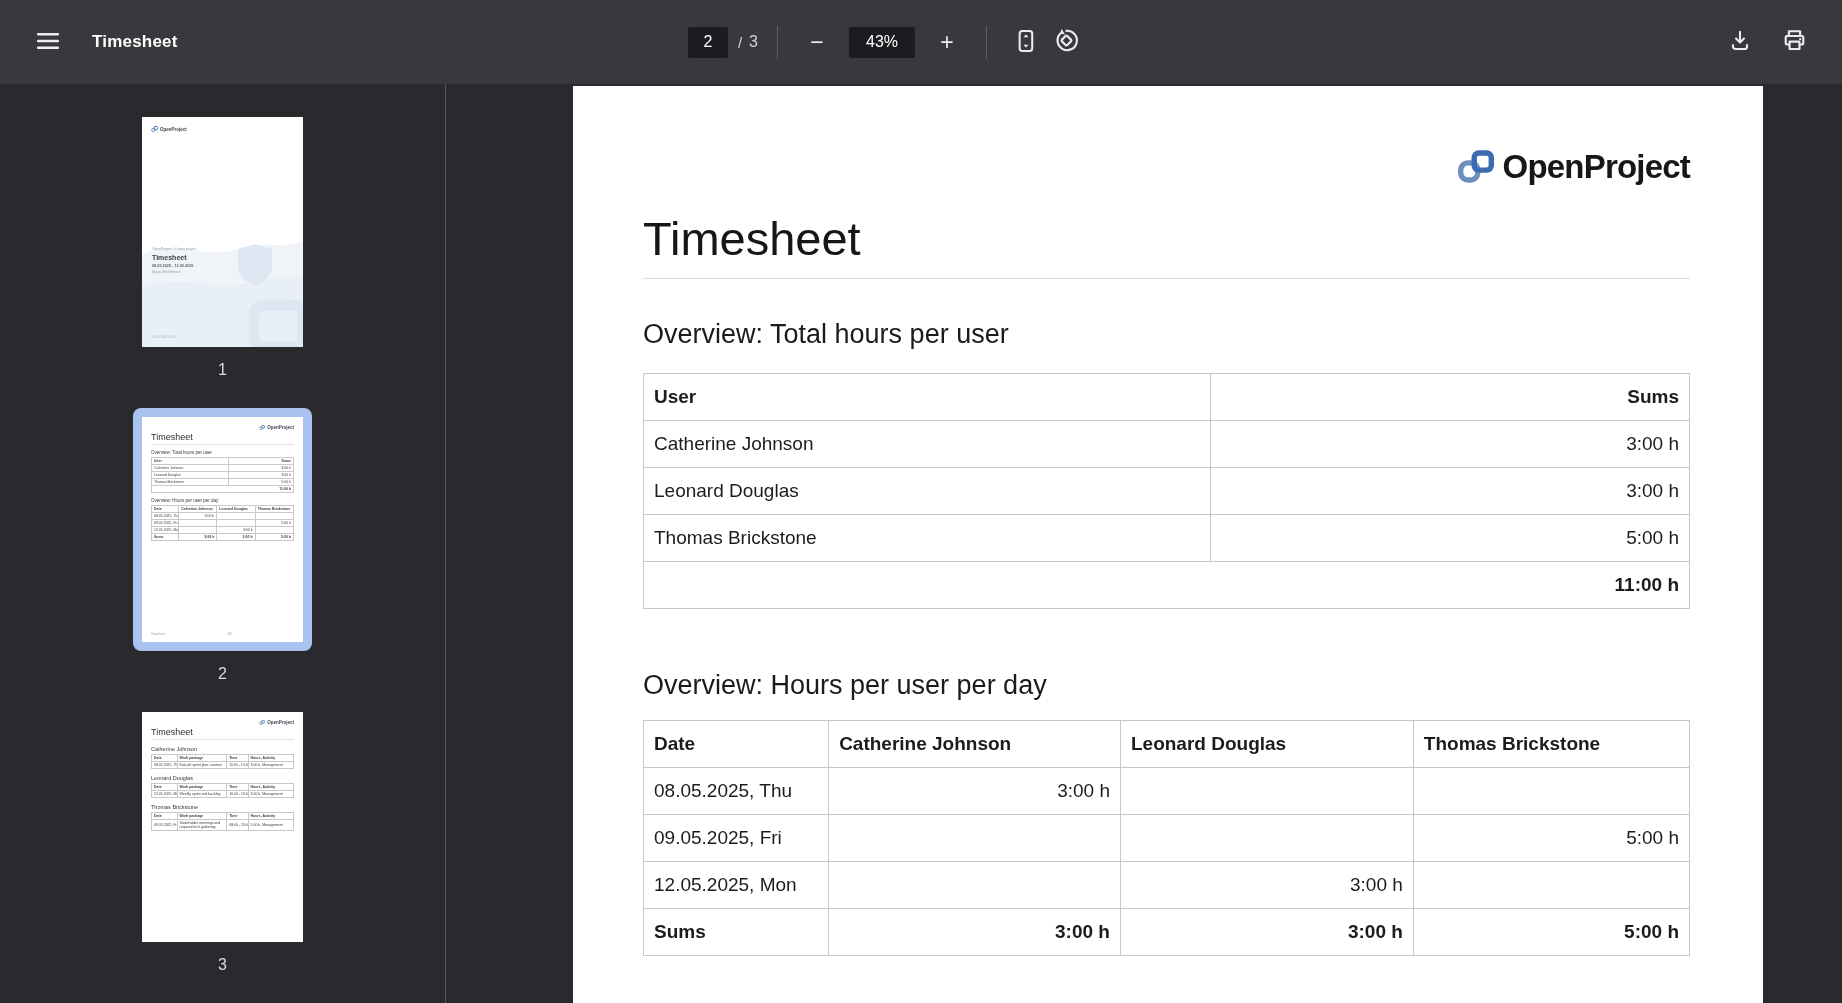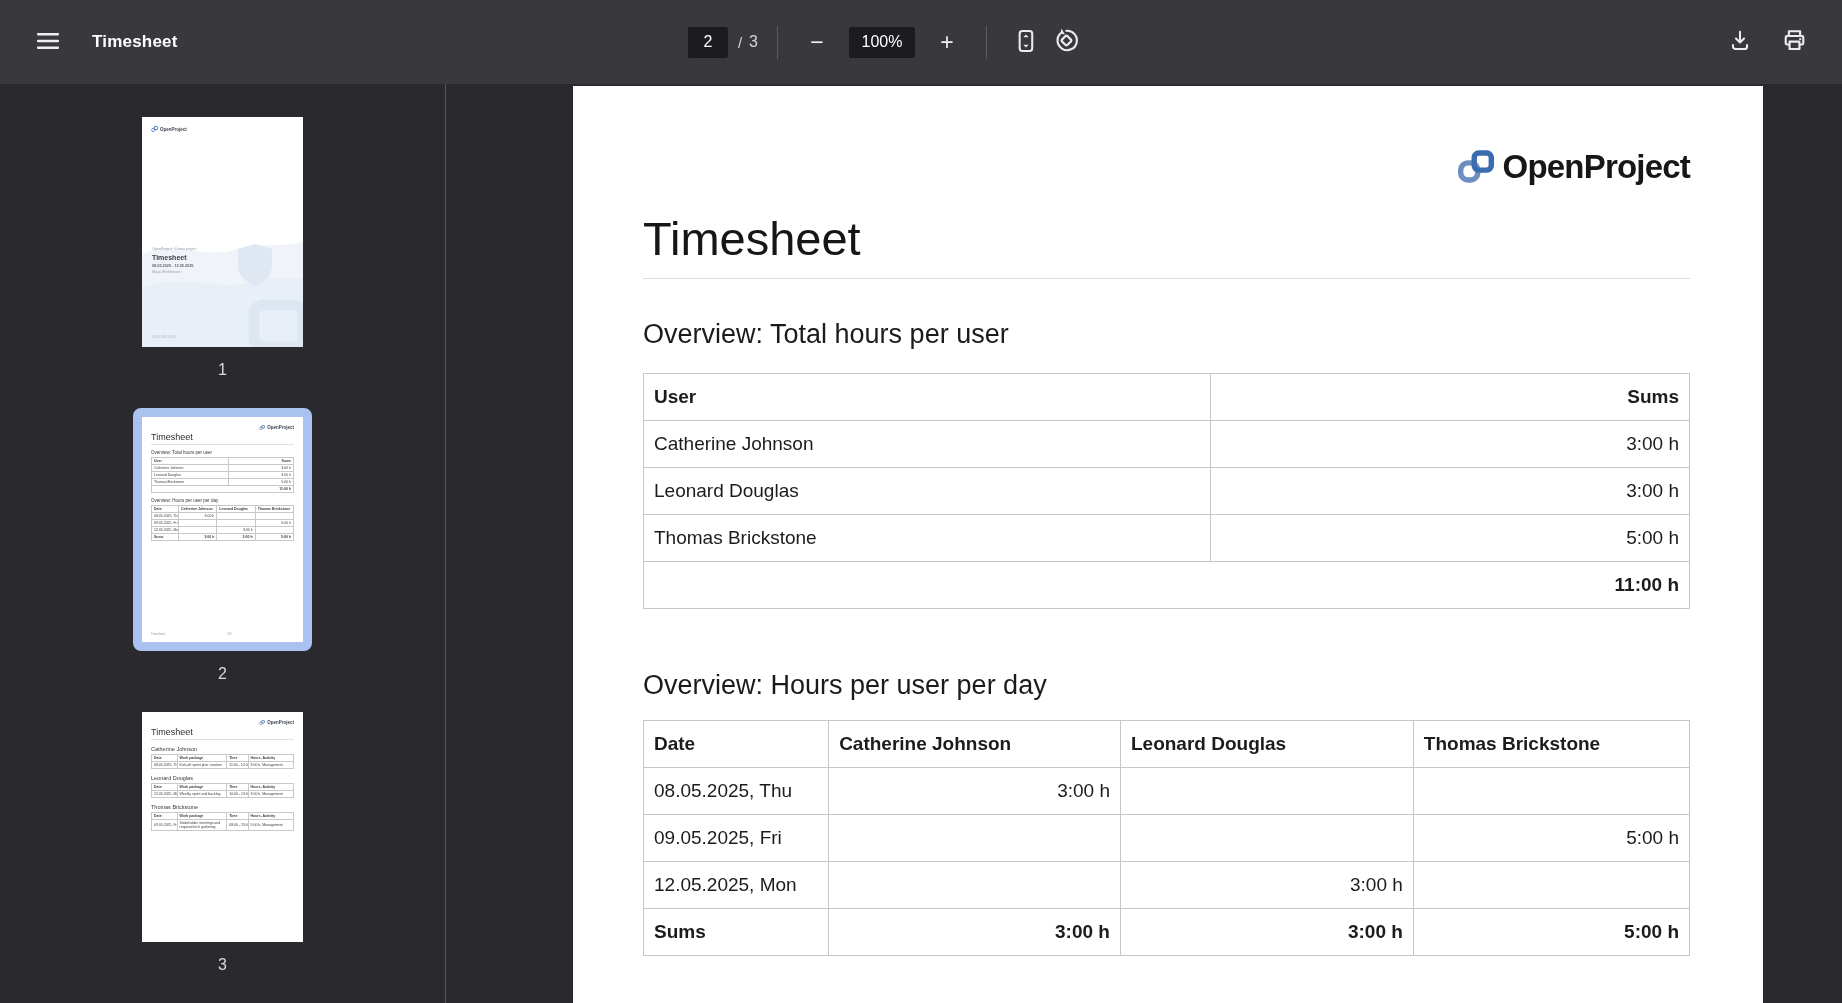--- a/index.html
+++ b/index.html
@@ -141,21 +141,21 @@
 
   <div class="tb-center">
     <input class="page-input" value="2" style="">
     <span class="page-sep">/</span>
     <span class="page-total">3</span>
     <div class="v-sep"></div>
     <button class="tb-btn">
       <span class="zoom-glyph">−</span>
     </button>
     <div class="zoom-box">
-      <span>100%</span>
+      <span>43%</span>
     </div>
     <button class="tb-btn">
       <span class="zoom-glyph">+</span>
     </button>
     <div class="v-sep"></div>
     <button class="tb-btn">
       <span>
         <svg width="26" height="26" viewBox="0 0 24 24" class="icon-stroke">
           <rect x="6.2" y="2.8" width="11.6" height="18.4" rx="2.4"></rect>
           <path d="M9.6 8.6 L12 5.9 L14.4 8.6" fill="#ececee" stroke="none"></path>

